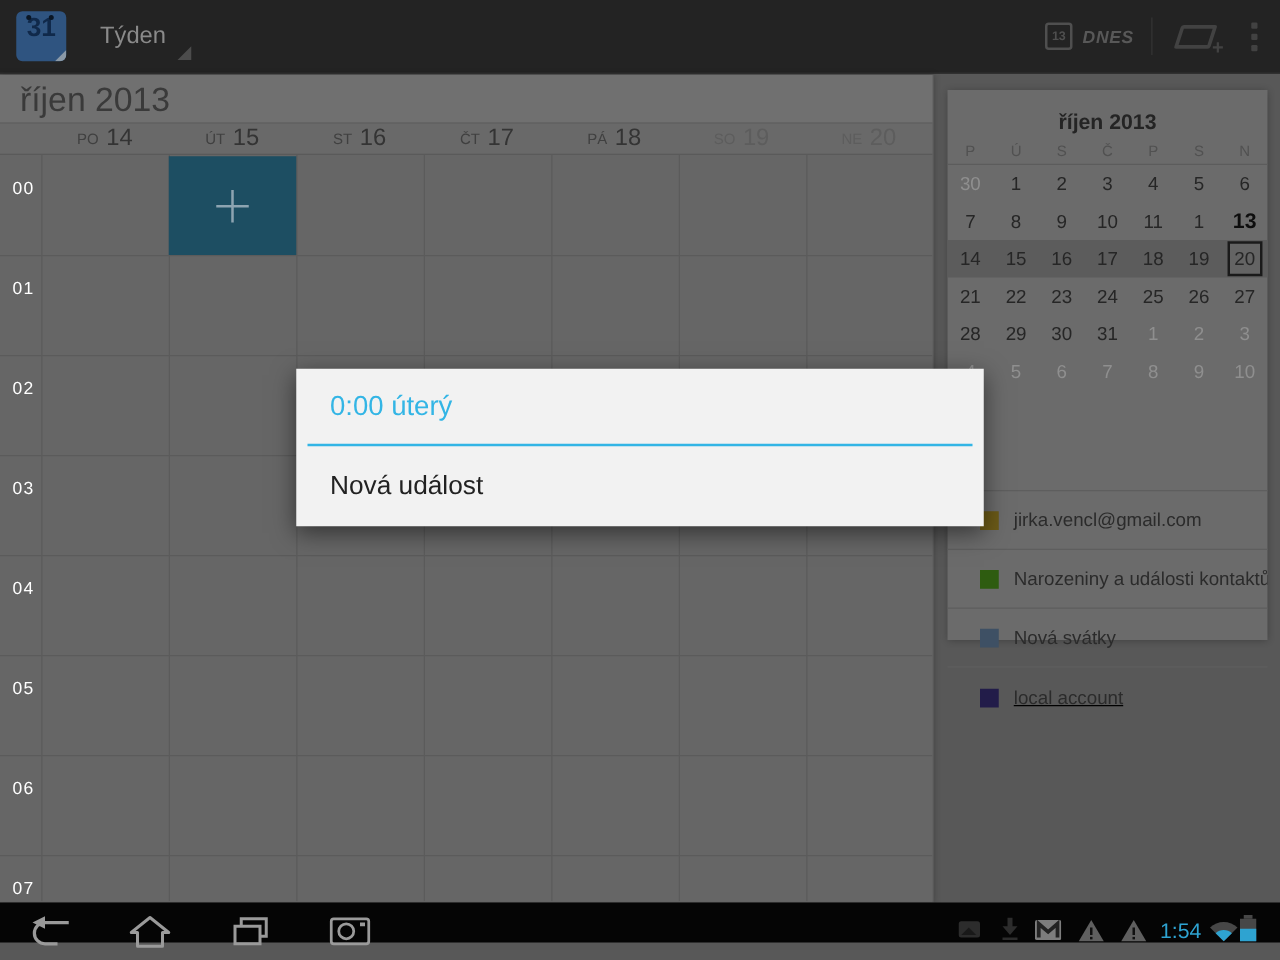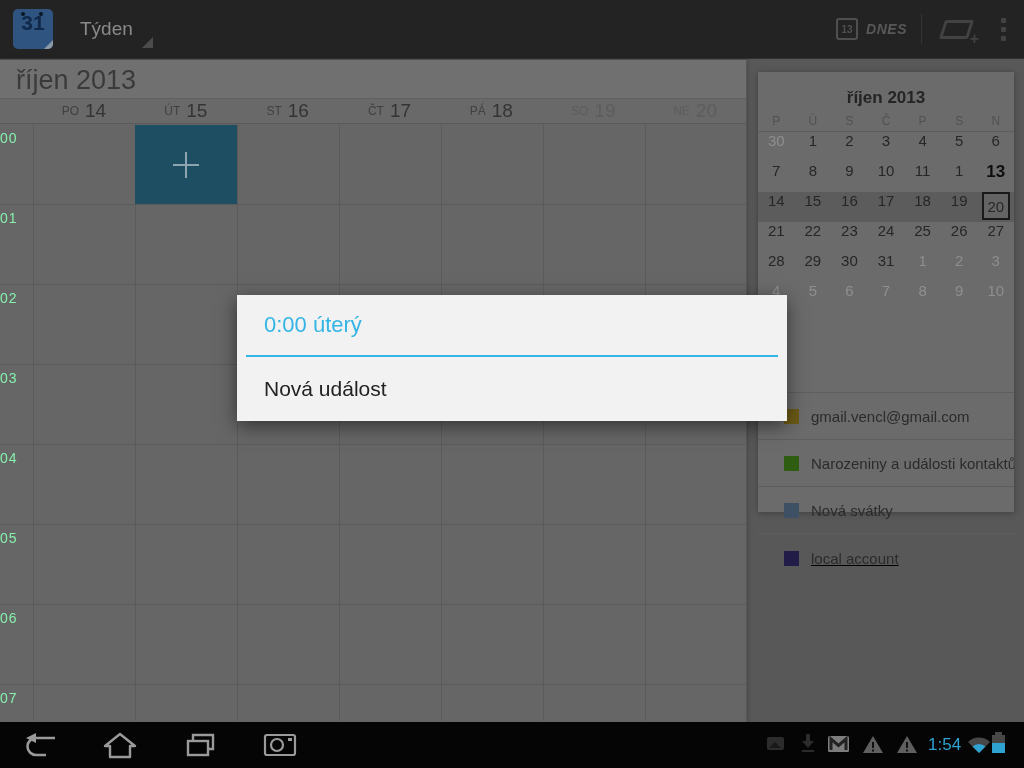--- a/index.html
+++ b/index.html
@@ -35,49 +35,49 @@
   .month-band .t{font-size:27px;font-weight:300;color:#3a3a3a;line-height:40px;padding-left:16px;}
   .day-headers{height:24px;background:#696969;border-top:1px solid #606060;border-bottom:1px solid #5a5a5a;display:flex;}
   .dh-spacer{width:33px;}
   .day-header{flex:1;display:flex;align-items:center;justify-content:center;}
   .day-header .abbr{font-size:12px;color:#404040;margin-right:6px;}
   .day-header .num{font-size:19px;color:#343434;}
   .day-header.weekend .abbr,.day-header.weekend .num{color:#5d5d5d;}
   .grid{position:relative;height:597px;background:#666;overflow:hidden;}
   .v-line{position:absolute;top:0;bottom:0;width:1px;background:#5b5b5b;}
   .h-line{position:absolute;left:0;right:0;height:1px;background:#5b5b5b;}
-  .hour-label{position:absolute;left:0;font-size:14px;color:#86efac;letter-spacing:1px;}
+  .hour-label{position:absolute;left:10px;font-size:14px;color:#ffffff;letter-spacing:1px;margin-top:12px;}
   .sel-cell{position:absolute;background:#1d4e62;display:flex;align-items:center;justify-content:center;}
   .plus-icon{position:relative;width:26px;height:26px;}
   .plus-icon i{position:absolute;background:#8da4b1;}
   .plus-icon .ph{left:0;top:12px;width:26px;height:2px;}
   .plus-icon .pv{left:12px;top:0;width:2px;height:26px;}
   
   .sidebar{position:absolute;left:758px;top:72px;width:256px;height:440px;background:#6b6b6b;box-shadow:0 1px 6px rgba(0,0,0,.3);}
   .mini-title{height:38px;display:flex;align-items:flex-end;justify-content:center;font-size:17px;font-weight:bold;color:#242424;padding-bottom:2px;box-sizing:border-box;}
   .mini-weekdays{display:flex;height:21px;border-bottom:1px solid #5c5c5c;align-items:center;}
   .mini-weekdays span{flex:1;text-align:center;font-size:12px;color:#515151;}
-  .mini-week{display:flex;height:30px;}
+  .mini-week{display:flex;height:30px;align-items:center;}
   .mini-week.selected{background:#5c5c5c;}
   .mini-day{flex:1;text-align:center;font-size:15px;color:#262626;}
   .mini-day.muted{color:#8f8f8f;}
   .mini-day.today{font-size:17px;font-weight:bold;color:#0e0e0e;}
   .mini-day .boxed{display:inline-flex;width:24px;height:24px;border:2px solid #1a1a1a;align-items:center;justify-content:center;background:#646464;}
   .cal-list{position:absolute;left:0;right:0;top:320px;bottom:0;border-top:1px solid #5e5e5e;}
   .cal-row{height:47px;display:flex;align-items:center;padding-left:26px;border-bottom:1px solid #5e5e5e;box-sizing:border-box;overflow:hidden;}
   .cal-row:last-child{border-bottom:none;height:48px;text-decoration:underline;}
   .cal-swatch{width:15px;height:15px;margin-right:12px;flex:none;}
   .cal-label{font-size:15px;color:#2b2b2b;white-space:nowrap;}
   
   .dialog{position:absolute;left:237px;top:295px;width:550px;background:#f2f2f2;box-shadow:0 5px 18px rgba(0,0,0,.5);}
   .dialog-title{height:60px;display:flex;align-items:center;padding-left:27px;font-size:22px;color:#33b5e5;}
   .dialog-divider{height:2px;background:#33b5e5;margin:0 9px;}
   .dialog-item{height:64px;display:flex;align-items:center;padding-left:27px;font-size:21px;color:#222;}
   
-  .system-bar{position:absolute;left:0;top:722px;width:1024px;height:46px;background:#050505;}
+  .system-bar{position:absolute;left:0;top:722px;width:1024px;height:32px;background:#050505;}
   .nav-btn{position:absolute;top:0;width:64px;height:46px;display:flex;align-items:center;justify-content:center;}
   .nav-btn svg{display:block;}
   .st{position:absolute;}
   .img-ic{left:767px;top:15px;width:17px;height:13px;background:#2c2c2c;border-radius:2px;}
   .img-ic:after{content:"";position:absolute;left:2px;bottom:2px;width:0;height:0;border-left:6px solid transparent;border-right:6px solid transparent;border-bottom:6px solid #191919;}
   .dl-ic{left:801px;top:12px;}
   .gm-ic{left:828px;top:14px;}
   .warn-ic1{left:862px;top:13px;}
   .warn-ic2{left:896px;top:13px;}
   .clock{left:928px;top:13px;font-size:17px;color:#2ea3d1;}
@@ -247,21 +247,21 @@
         <div class="mini-day muted">6</div>
         <div class="mini-day muted">7</div>
         <div class="mini-day muted">8</div>
         <div class="mini-day muted">9</div>
         <div class="mini-day muted">10</div>
       </div>
     </div>
   <div class="cal-list">
       <div class="cal-row">
         <span class="cal-swatch" style="background: rgb(107, 90, 23);"></span>
-        <span class="cal-label">gmail.vencl@gmail.com</span>
+        <span class="cal-label">jirka.vencl@gmail.com</span>
       </div>
       <div class="cal-row">
         <span class="cal-swatch" style="background: rgb(46, 92, 16);"></span>
         <span class="cal-label">Narozeniny a události kontaktů</span>
       </div>
       <div class="cal-row">
         <span class="cal-swatch" style="background: rgb(62, 80, 100);"></span>
         <span class="cal-label">Nová svátky</span>
       </div>
       <div class="cal-row">

